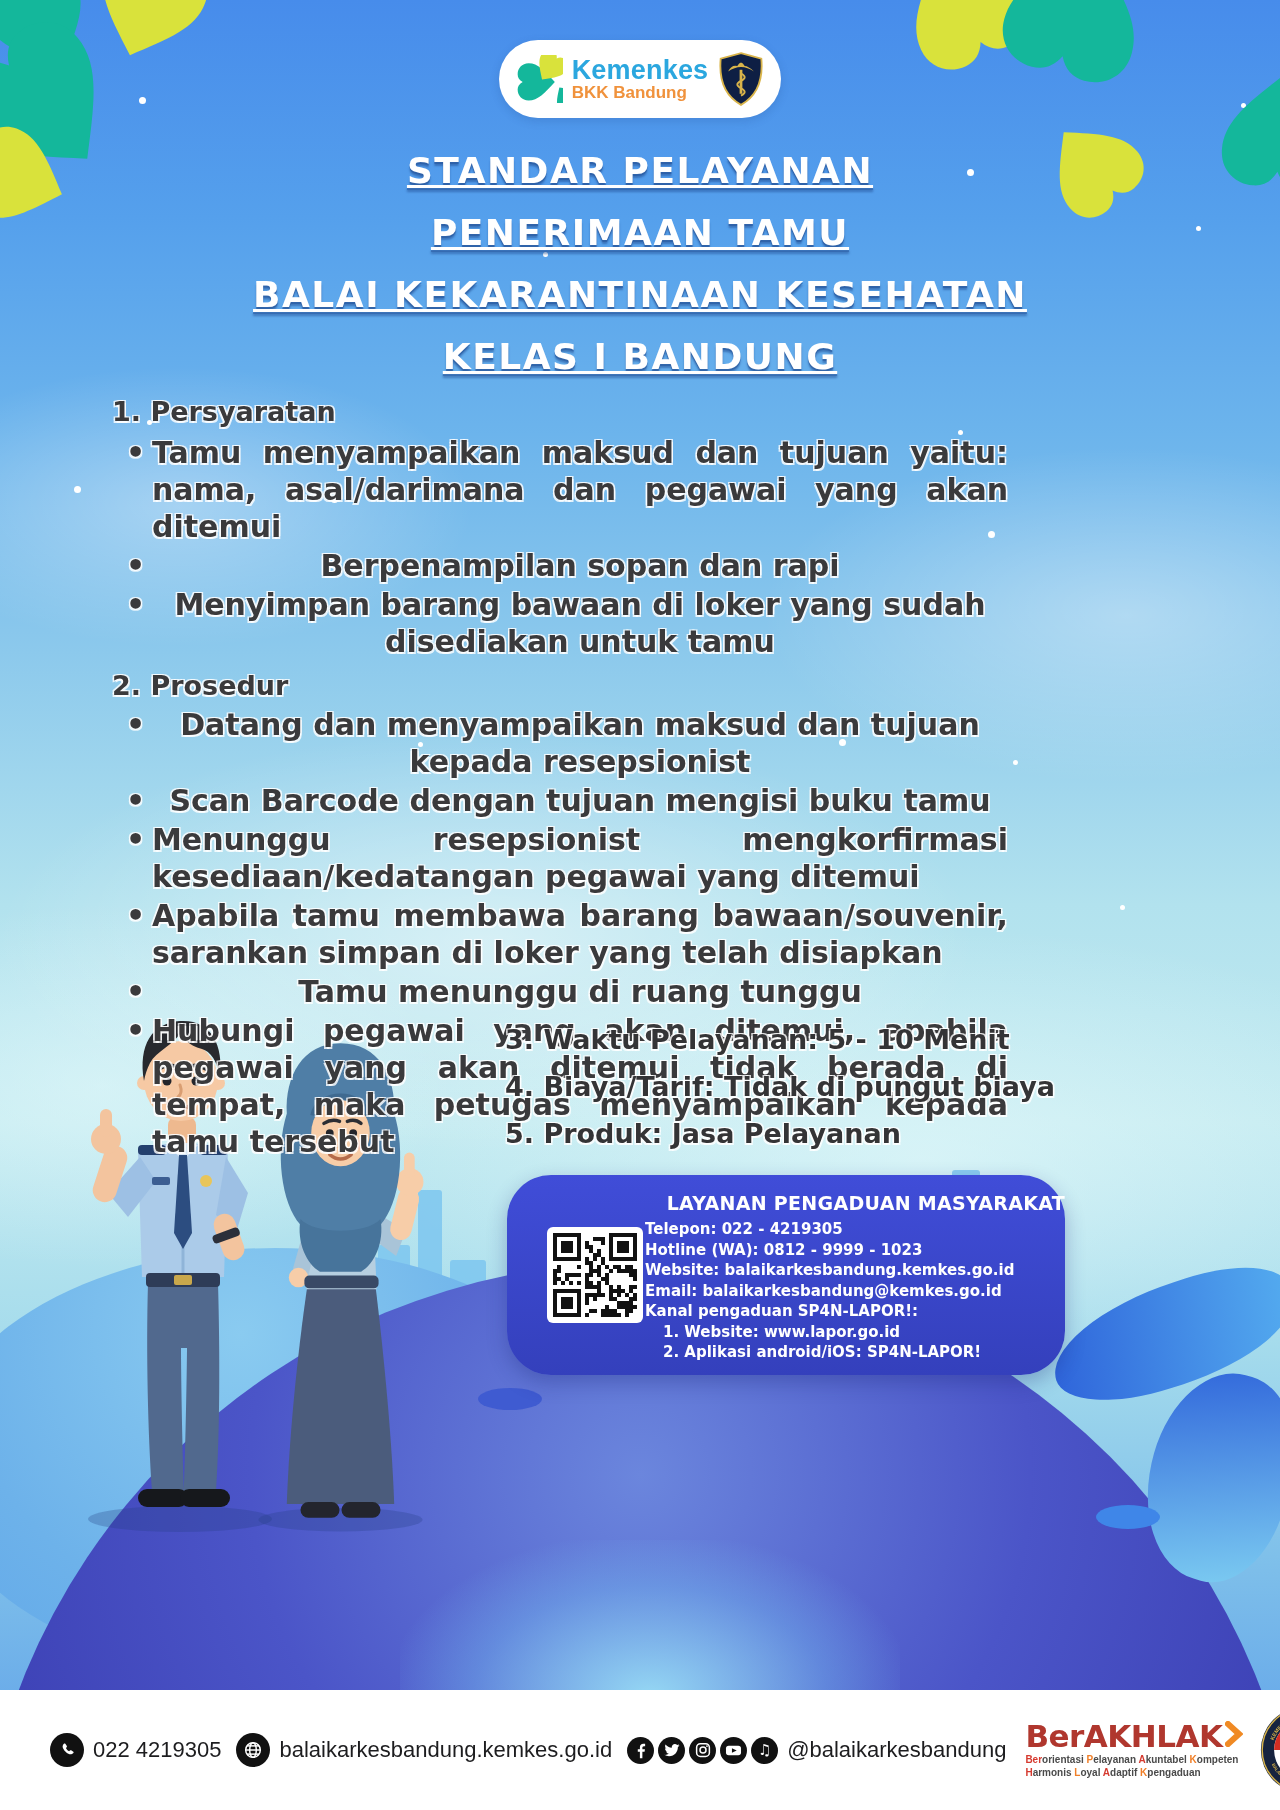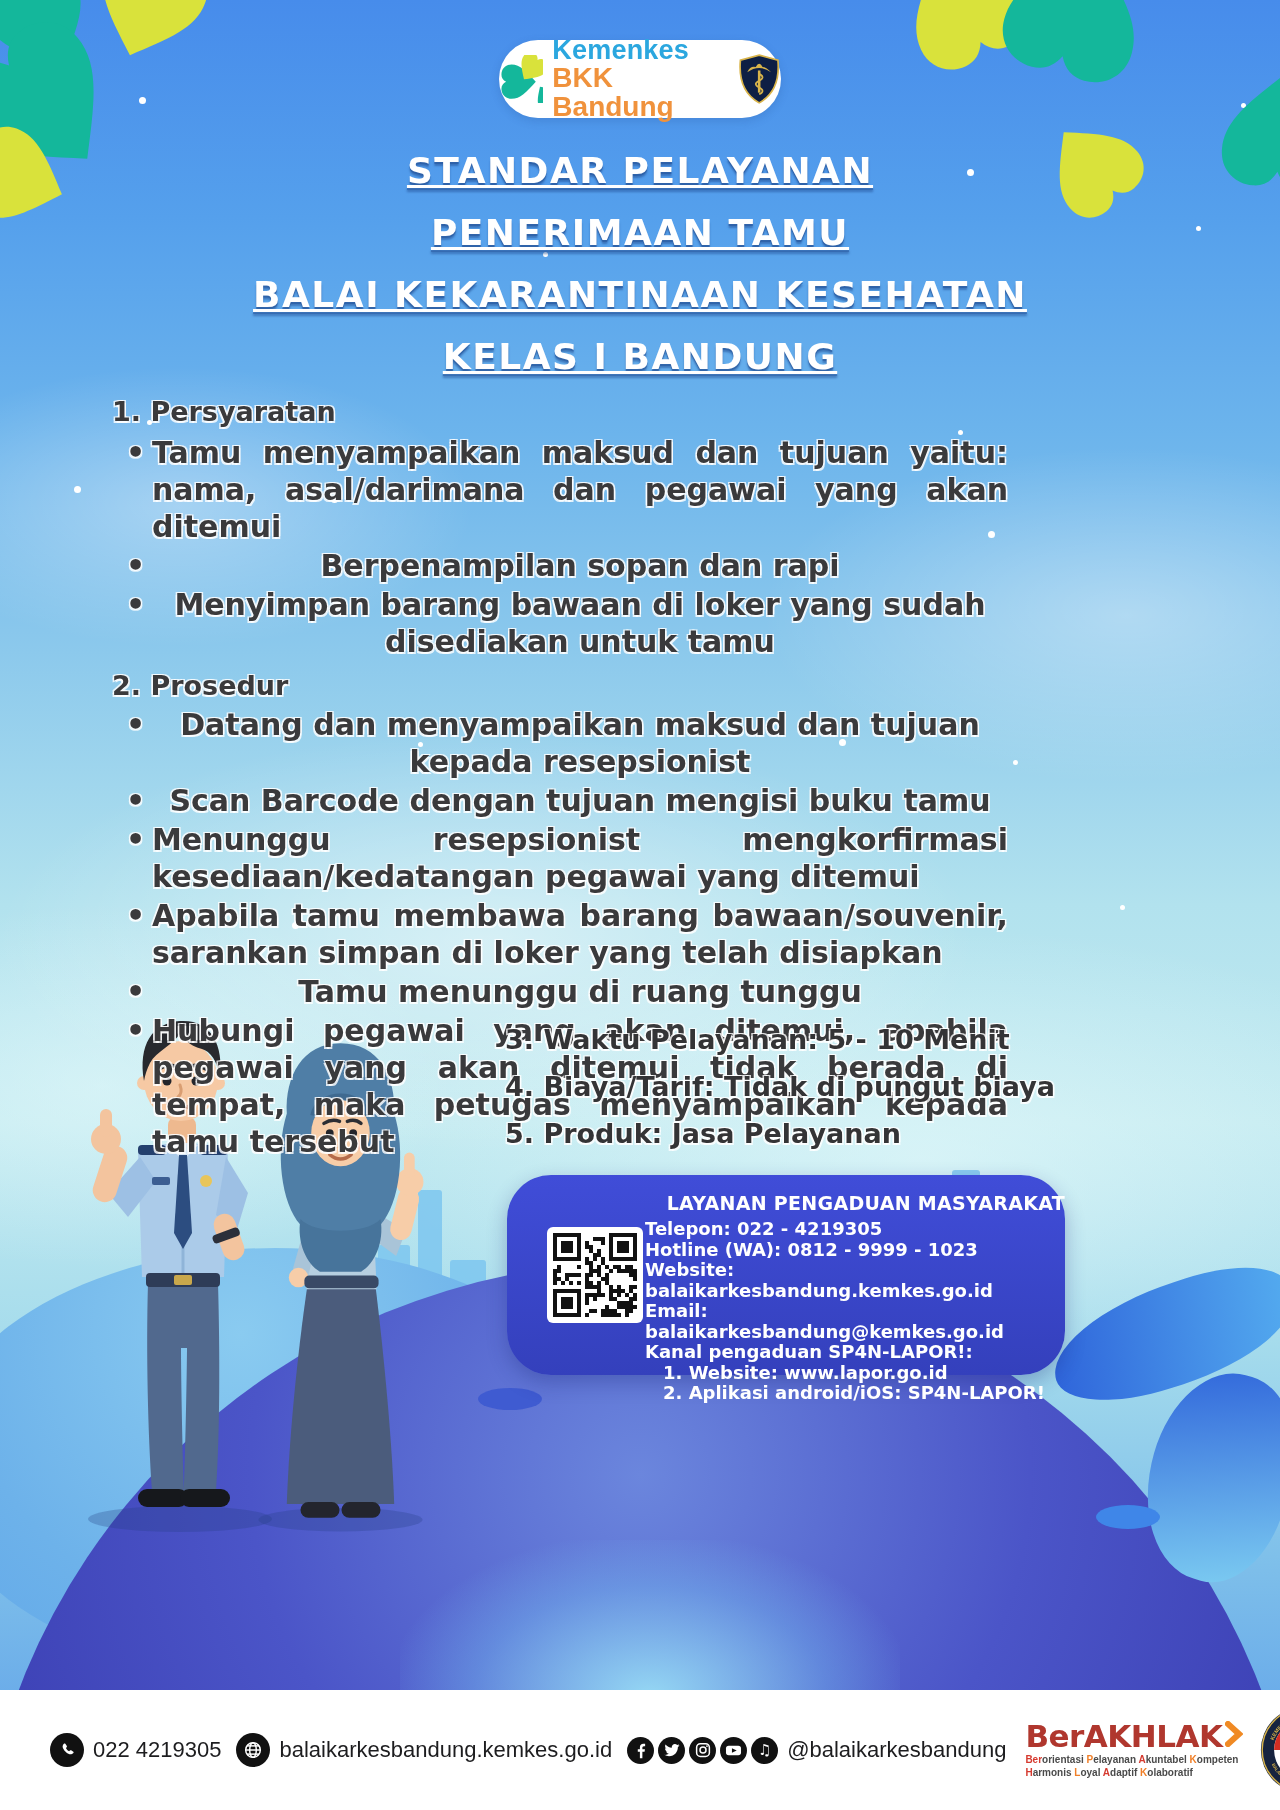--- a/index.html
+++ b/index.html
@@ -23,21 +23,21 @@
 
   .dec { position:absolute; z-index:1; }
   .dec path { stroke:none; }
 
   
   .logo-pill { position:absolute; z-index:5; left:50%; transform:translateX(-50%); top:40px;
     width:282px; height:78px; background:#fff; border-radius:40px; display:flex; align-items:center;
     justify-content:center; gap:9px; box-shadow:0 3px 10px rgba(30,70,140,.2); }
   .logo-text { line-height:1.02; }
   .logo-kemenkes { font-size:27px; font-weight:bold; color:#2ba7df; letter-spacing:.2px; }
-  .logo-bkk { font-size:28px; font-weight:bold; color:#f0923c; }
+  .logo-bkk { font-size:17px; font-weight:bold; color:#f0923c; }
 
   
   .title { position:absolute; z-index:5; left:0; top:140px; width:100%; text-align:center;
     font-family:"DejaVu Sans", sans-serif; font-weight:800; color:#fff; font-size:36px;
     line-height:62px; letter-spacing:1.5px;
     text-shadow:0 4px 2px rgba(34,80,150,.55), 0 2px 0 rgba(46,95,165,.6);text-decoration:underline; }
 
   
   .content { position:absolute; z-index:5; left:112px; top:396px; width:896px;
     font-family:"DejaVu Sans", sans-serif; font-weight:bold; color:#3a3a3c; }
@@ -55,21 +55,21 @@
     font-family:"DejaVu Sans", sans-serif; font-weight:bold; color:#343436; font-size:27px; line-height:47px;
     text-shadow:-1.5px -1.5px 0 rgba(255,255,255,.8),1.5px -1.5px 0 rgba(255,255,255,.8),-1.5px 1.5px 0 rgba(255,255,255,.8),1.5px 1.5px 0 rgba(255,255,255,.8); }
 
   
   .complaint { position:absolute; z-index:6; left:507px; top:1175px; width:558px; height:200px;
     background:linear-gradient(180deg,#404dd8,#3440bc); border-radius:44px;
     box-shadow:0 8px 20px rgba(25,35,120,.3); color:#fff; }
   .complaint .c-title { text-align:right; margin-top:17px; font-size:19px; font-weight:bold; letter-spacing:.3px;
     font-family:"DejaVu Sans", sans-serif; }
   .qr-wrap { position:absolute; left:40px; top:52px; width:96px; height:96px; background:#fff; border-radius:6px; padding:6px; }
-  .c-lines { position:absolute; left:138px; top:44px; width:405px; font-size:18px; font-weight:bold;
+  .c-lines { position:absolute; left:138px; top:44px; width:405px; font-size:15px; font-weight:bold;
     font-family:"DejaVu Sans", sans-serif; line-height:20.5px; }
   .c-lines .sub { padding-left:18px; }
 
   
   .skyline div { position:absolute; z-index:2; background:rgba(125,198,238,.85); border-radius:3px 3px 0 0; }
   .hill { position:absolute; z-index:3; left:-70px; top:1248px; width:690px; height:430px; border-radius:50%;
     background:radial-gradient(circle at 45% 20%, #8acbf0 0%, #6db2ea 55%, #5da4e8 100%); }
   .globe { position:absolute; z-index:3; left:-25px; top:1262px; width:1330px; height:1330px; border-radius:50%;
     background:radial-gradient(circle at 50% 16%, #6b86dd 0%, #4b55c8 30%, #3c40b4 55%, #3434a4 75%, #2e2d96 100%); }
   .globe-glow { position:absolute; z-index:3; left:400px; top:1540px; width:500px; height:260px;
@@ -560,21 +560,21 @@
       <span class="f-text">@balaikarkesbandung</span>
     </div>
     <div class="berakhlak">
       <div class="ba-title-row">
         <span class="ba-title">BerAKHLAK</span>
         <svg width="18" height="26" viewBox="0 0 18 26">
             <polyline points="3,3 14,13 3,23" fill="none" stroke="#f08a24" stroke-width="6" stroke-linecap="square"></polyline>
           </svg>
       </div>
       <div class="ba-sub" id="akhlak-line1"><span class="acc-r">Ber</span><span>orientasi </span><span class="acc-o">P</span><span>elayanan </span><span class="acc-r">A</span><span>kuntabel </span><span class="acc-o">K</span><span>ompeten</span></div>
-      <div class="ba-sub" id="akhlak-line2" style="margin-top:0"><span class="acc-r">H</span><span>armonis </span><span class="acc-o">L</span><span>oyal </span><span class="acc-r">A</span><span>daptif </span><span class="acc-o">K</span><span>olaboratif</span></div>
+      <div class="ba-sub" id="akhlak-line2" style="margin-top:0"><span class="acc-r">H</span><span>armonis </span><span class="acc-o">L</span><span>oyal </span><span class="acc-r">A</span><span>daptif </span><span class="acc-o">K</span><span>pengaduan</span></div>
     </div>
     <svg class="badge" width="88" height="88" viewBox="0 0 100 100">
       <defs>
         <path id="arcT" d="M13,52 a37,37 0 0 1 74,0"></path>
         <path id="arcB" d="M10,50 a40,40 0 0 0 80,0"></path>
       </defs>
       <circle cx="50" cy="50" r="49" fill="#16233f"></circle>
       <circle cx="50" cy="50" r="47.5" fill="none" stroke="#d9b44a" stroke-width="1.6"></circle>
       <circle cx="50" cy="50" r="34" fill="#fff"></circle>
       <path d="M16,50 a34,34 0 0 1 68,0 z" fill="#d42e23"></path>

